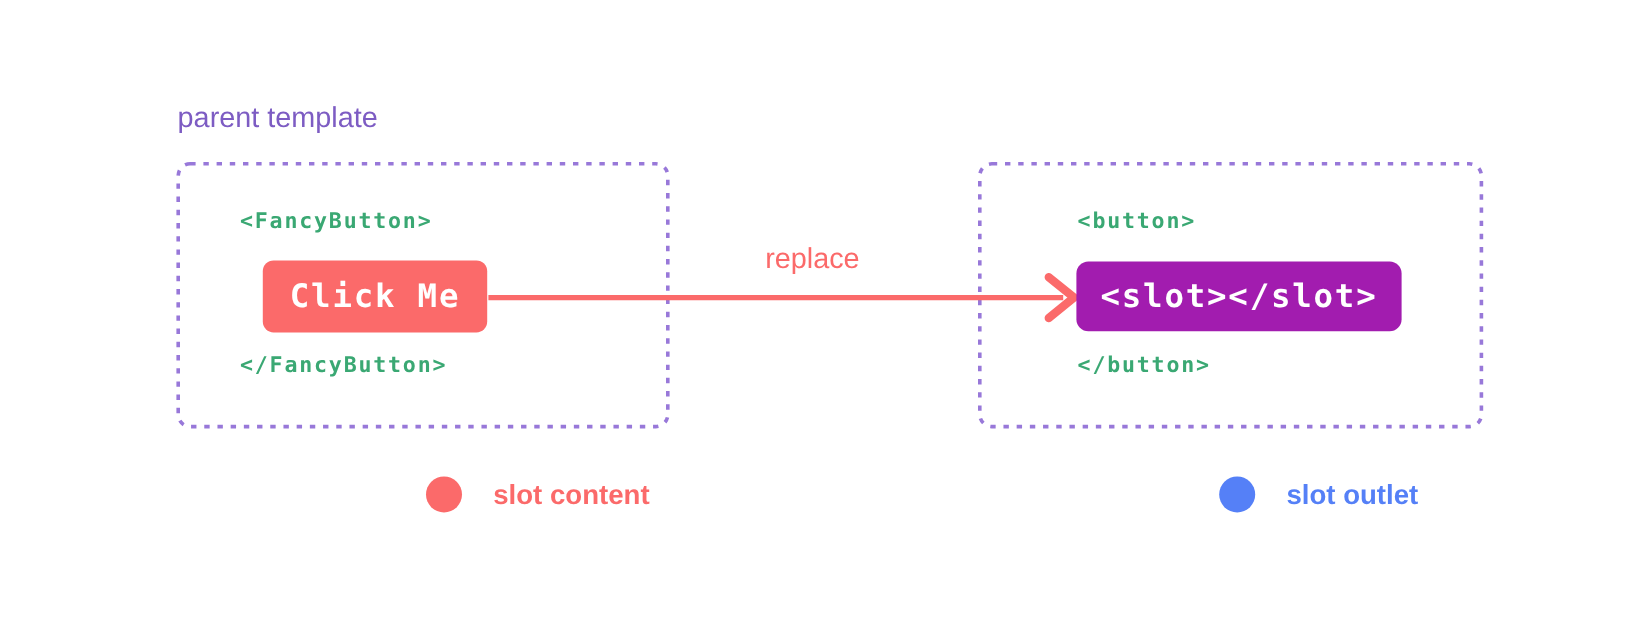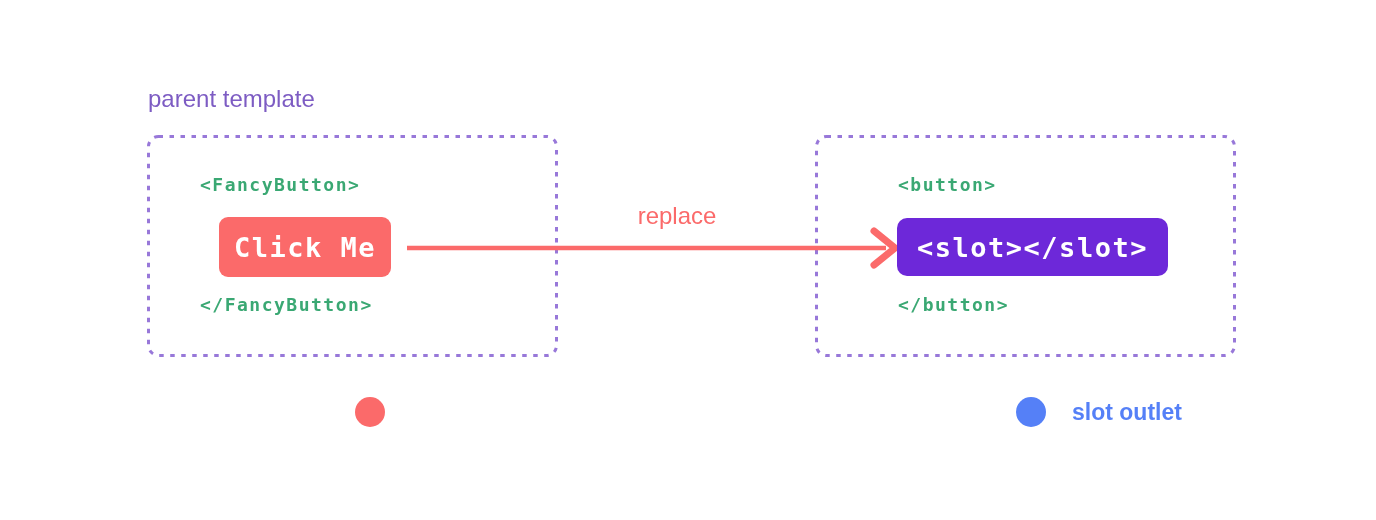--- a/index.html
+++ b/index.html
@@ -57,28 +57,28 @@
     justify-content: center;
     font-family: "DejaVu Sans Mono", monospace;
     font-weight: 700;
     font-size: 27px;
     letter-spacing: 1.5px;
     color: #ffffff;
     white-space: nowrap;
   }
   .red-chip {
     left: 219px; top: 217px;
-    width: 172px; height: 60px;
+    width: 187px; height: 60px;
     background: #fb6a6a;
     border-radius: 9px;
   }
   .blue-chip {
     left: 897px; top: 218px;
     width: 271px; height: 58px;
-    background: #6d28d9;
+    background: #a21caf;
     border-radius: 10px;
   }
 
   .arrow-label {
     position: absolute;
     left: 677px; top: 202px;
     transform: translateX(-50%);
     font-weight: 400;
     font-size: 24px;
     color: #fb6a6a;
@@ -138,20 +138,21 @@
   <div class="code open-child">&lt;button&gt;</div>
 
   <div class="chip blue-chip">
     <span>&lt;slot&gt;&lt;/slot&gt;</span>
   </div>
 
   <div class="code close-child">&lt;/button&gt;</div>
 
   <div class="legend legend-left">
     <span class="dot dot-red"></span>
+    <span class="legend-label red-text">slot content</span>
   </div>
 
   <div class="legend legend-right">
     <span class="dot dot-blue"></span>
     <span class="legend-label blue-text">slot outlet</span>
   </div>
 
 </div>
 
 </body></html>

